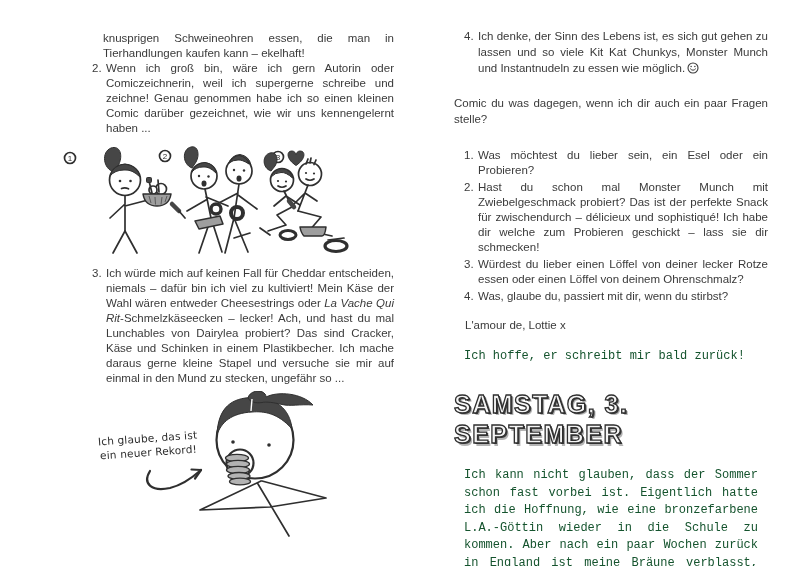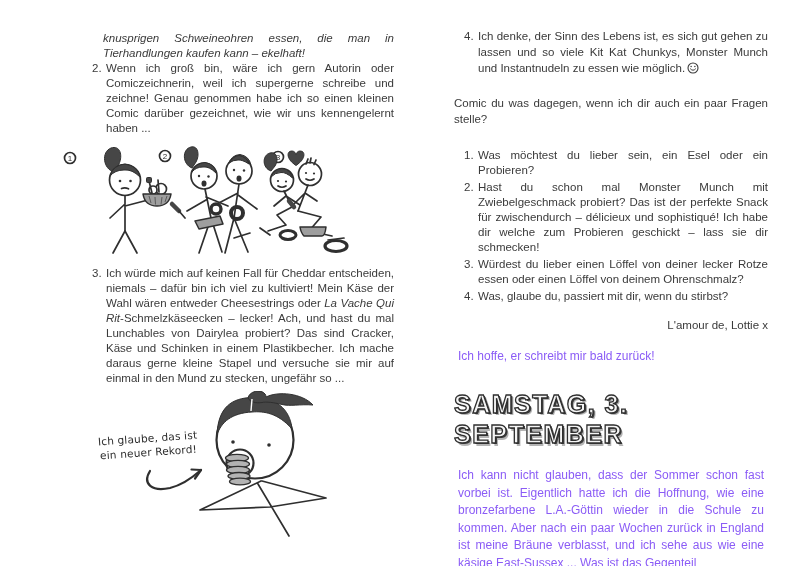--- a/index.html
+++ b/index.html
@@ -5,41 +5,41 @@
   html,body{margin:0;padding:0;}
   body{
     width:800px;height:566px;position:relative;background:#ffffff;
     font-family:"Liberation Sans",sans-serif;overflow:hidden;
   }
   .page-col{position:absolute;}
   #left-col{left:88px;top:31px;width:306px;}
   #right-col{left:454px;top:29px;width:314px;}
 
   .body-txt{font-size:11.5px;line-height:15px;color:#3a3a3a;text-align:justify;margin:0;}
-  .cont{margin-left:15px;font-style:italic;}
+  .cont{margin-left:15px;}
   .li{display:flex;margin:0;}
   .li .num{flex:0 0 14px;font-size:11.5px;line-height:15px;color:#3a3a3a;}
   .li.left-li{margin-left:4px;}
   .li.right-li{margin-left:10px;}
   .li .txt{flex:1;}
   .r-lh .num,.r-lh.body-txt,.r-lh .txt{line-height:15.8px;}
   .q{margin-bottom:2px;}
 
   .comic-wrap{margin:7px 0 8px -30px;width:340px;height:115px;}
   .illo2-wrap{position:relative;margin:5px 0 0 -8px;width:322px;height:150px;}
   .caption{
     position:absolute;left:16px;top:40px;width:104px;text-align:center;
     font-family:"DejaVu Sans",cursive;font-size:10.5px;line-height:14px;color:#2d2d2d;
     transform:rotate(-4deg);letter-spacing:.2px;
   }
 
   .gap18{height:18px;} .gap20{height:20px;}
 
-  .signoff{font-size:11.5px;line-height:15px;color:#3a3a3a;margin:14px 0 0 18px;text-align:right;}
-  .diary{font-family:Liberation Sans, sans-serif;font-size:12px;line-height:17.5px;color:#8b5cf6;margin:4px;}
+  .signoff{font-size:11.5px;line-height:15px;color:#3a3a3a;margin:14px 0 0 11px;}
+  .diary{font-family:Liberation Mono, monospace;font-size:12px;line-height:17.5px;color:#14532d;margin:10px;}
   .hope{margin-top:15px;}
   .diary-par{margin-top:19px;text-align:justify;}
 
   .heading{
     margin-top:25px;
     font-family:"Liberation Sans",sans-serif;font-weight:800;font-size:25px;
     letter-spacing:1.5px;color:#f5f5f5;
     -webkit-text-stroke:1.3px #2e2e2e;
     text-shadow:1.5px 1.5px 0 #3f3f3f,2.5px 2.5px 0 rgba(40,40,40,.35);
     transform:scaleY(1.04);

